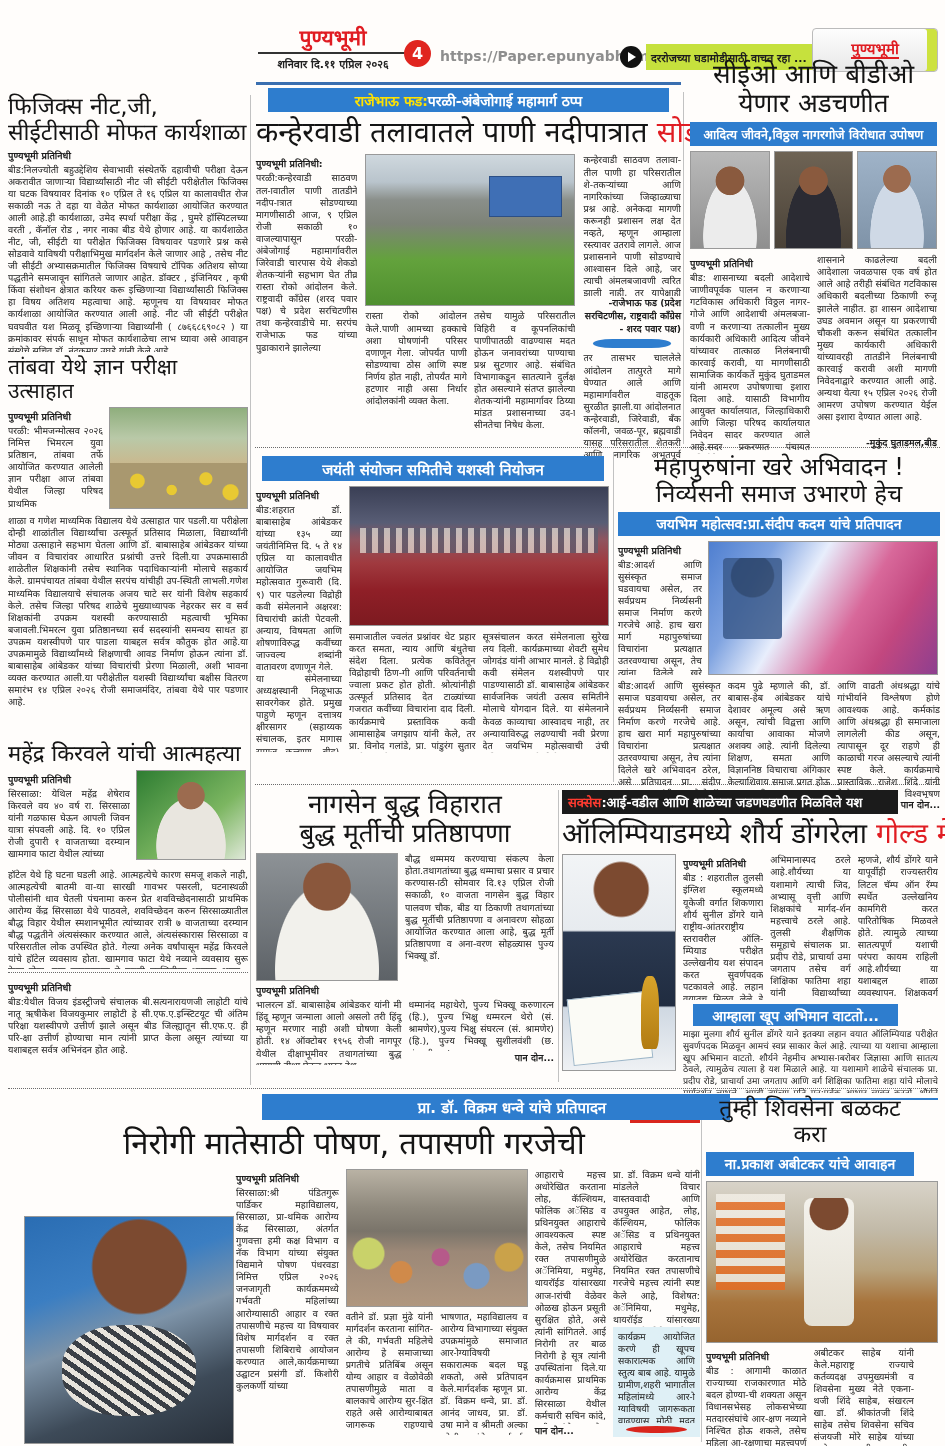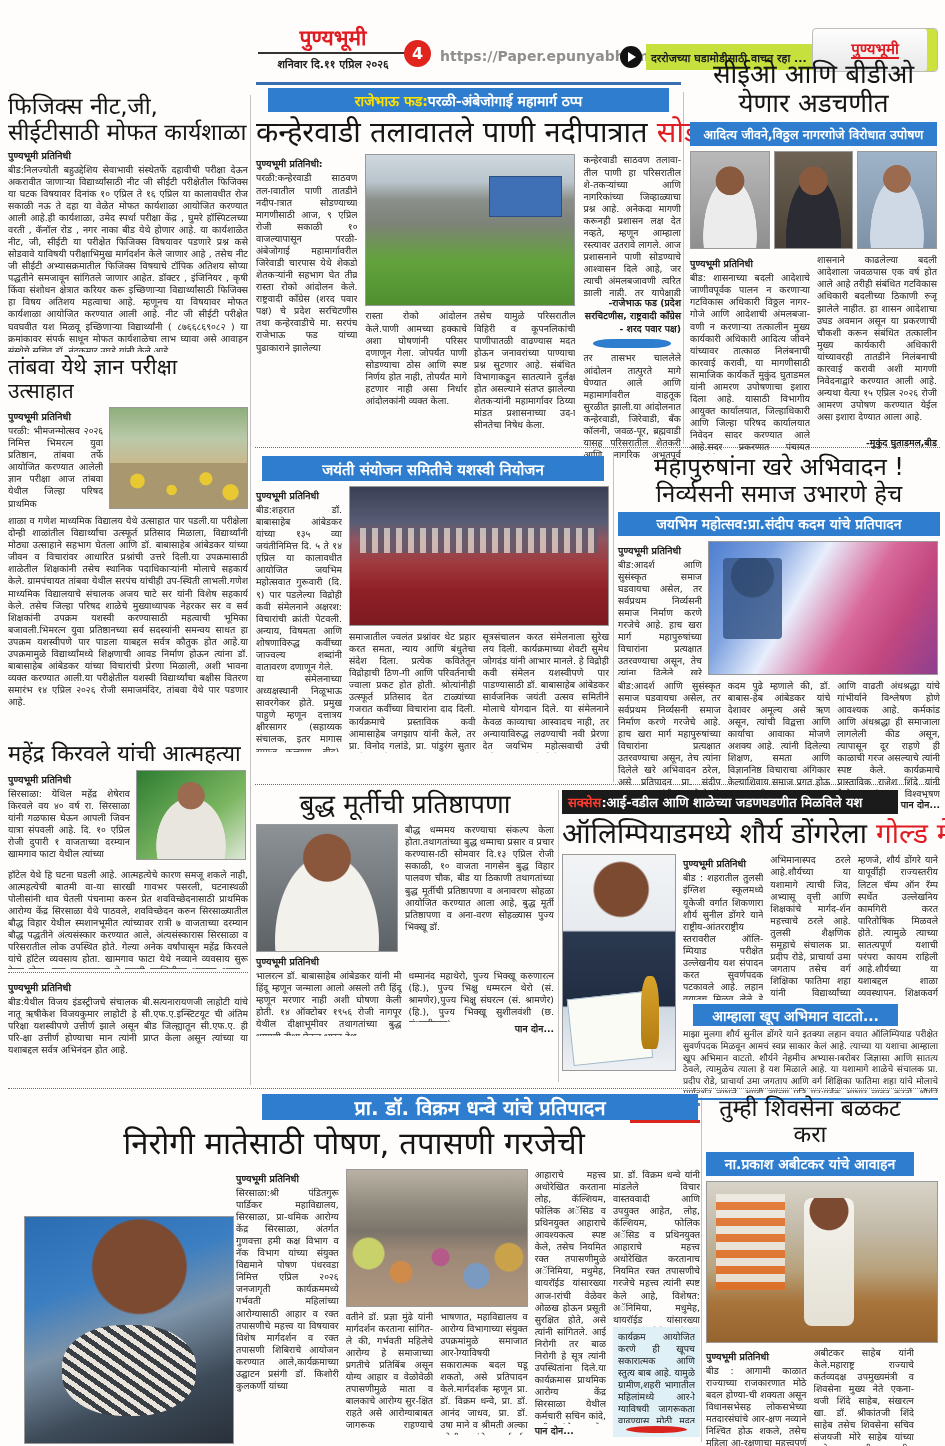--- a/index.html
+++ b/index.html
@@ -223,20 +223,21 @@
       <div class="col body" style="height:132px;">कदम पुढे म्हणाले की, डॉ. बाबास-हेब आंबेडकर यांचे देशावर अमूल्य असे ऋण असून, त्यांची विद्वत्ता आणि कार्याचा आवाका मोजणे अशक्य आहे. त्यांनी दिलेल्या शिक्षण, समता आणि विज्ञाननिष्ठ विचाराचा अंगिकार केल्याशिवाय समाज प्रगत होऊ शकत नाही. आजच्या काळात माध्यमांची भूमिका, समाजावर होणारा परिणाम</div>
       <div class="col">
         <div class="body" style="height:118px;">आणि वाढती अंधश्रद्धा यांचे गांभीर्याने विश्लेषण होणे आवश्यक आहे. कर्मकांड आणि अंधश्रद्धा ही समाजाला लागलेली कीड असून, त्यापासून दूर राहणे ही काळाची गरज असल्याचे त्यांनी स्पष्ट केले. कार्यक्रमाचे प्रास्ताविक राजेश शिंदे यांनी केले, सूत्रसंचालन विश्वभूषण सोनवणे,प्रसिद्ध निवेदक महादेव इनकर</div>
         <div class="pan" style="text-align:right;font-size:9.3px;">पान दोन...</div>
       </div>
     </div>
   </div>
 
   <div class="art" style="left:256px;top:790px;width:298px;height:292px;">
     <div class="hl center" style="font-size:26px;">
+      <div>नागसेन बुद्ध विहारात</div>
       <div>बुद्ध मूर्तीची प्रतिष्ठापणा</div>
     </div>
     <div style="display:flex;gap:7px;margin-top:5px;">
       <div class="photo ph-pappu" style="width:140px;height:126px;"></div>
       <div class="body" style="flex:1;height:126px;">बौद्ध धम्ममय करण्याचा संकल्प केला होता.तथागतांच्या बुद्ध धम्माचा प्रसार व प्रचार करण्यास-ाठी सोमवार दि.१३ एप्रिल रोजी सकाळी, १० वाजता नागसेन बुद्ध विहार पालवण चौक, बीड या ठिकाणी तथागतांच्या बुद्ध मूर्तीची प्रतिष्ठापणा व अनावरण सोहळा आयोजित करण्यात आला आहे, बुद्ध मूर्ती प्रतिष्ठापणा व अना-वरण सोहळ्यास पुज्य भिक्खू डॉ.</div>
     </div>
     <div class="byline">पुण्यभूमी प्रतिनिधी</div>
     <div class="cols">
       <div class="col body" style="height:66px;">भालरत्न डॉ. बाबासाहेब आंबेडकर यांनी मी हिंदू म्हणून जन्माला आलो असलो तरी हिंदू म्हणून मरणार नाही अशी घोषणा केली होती. १४ ऑक्टोबर १९५६ रोजी नागपूर येथील दीक्षाभूमीवर तथागतांच्या बुद्ध धम्माची दीक्षा घेऊन भारत देश</div>
       <div class="col">
@@ -272,21 +273,21 @@
         <div class="body" style="height:64px;margin-top:3px;font-size:9px;">माझा मुलगा शौर्य सुनील डोंगरे याने इतक्या लहान वयात ऑलिम्पियाड परीक्षेत सुवर्णपदक मिळवून आमचं स्वप्न साकार केलं आहे. त्याच्या या यशाचा आम्हाला खूप अभिमान वाटतो. शौर्यने नेहमीच अभ्यास-ाबरोबर जिज्ञासा आणि सातत्य ठेवले, त्यामुळेच त्याला हे यश मिळाले आहे. या यशामागे शाळेचे संचालक प्रा. प्रदीप रोडे, प्राचार्या उमा जगताप आणि वर्ग शिक्षिका फातिमा शहा यांचे मोलाचे मार्गदर्शन लाभले. आम्ही त्यांच्या प्रति मन:पूर्वक आभार व्यक्त करतो. शौर्यने पुढेही असेच यश मिळवत राहावे आणि मोठं नाव कमवावे, हीच आमची अपेक्षा आहे.</div>
         <div class="quote-line-end">
             <div class="dot"></div>
             <div class="ln"></div>
           </div>
       </div>
     </div>
   </div>
 
   <div class="art" style="left:8px;top:1094px;width:692px;height:350px;">
-    <div class="banner blue" style="height:26px;font-size:20px;margin-left:254px;width:436px;">प्रा. डॉ. विक्रम धन्वे यांचे प्रतिपादन</div>
+    <div class="banner blue" style="height:26px;font-size:15px;margin-left:254px;width:436px;padding-left:32px;">प्रा. डॉ. विक्रम धन्वे यांचे प्रतिपादन</div>
     <div class="hl center" style="font-size:31px;margin-top:6px;">निरोगी मातेसाठी पोषण, तपासणी गरजेची</div>
     <div style="display:flex;gap:7px;margin-top:8px;margin-left:228px;">
       <div style="width:118px;">
         <div class="byline">पुण्यभूमी प्रतिनिधी</div>
         <div class="body" style="height:250px;">सिरसाळा:श्री पंडितगुरू पार्डिकर महाविद्यालय, सिरसाळा, प्रा-थमिक आरोग्य केंद्र सिरसाळा, अंतर्गत गुणवत्ता हमी कक्ष विभाग व नॅक विभाग यांच्या संयुक्त विद्यमाने पोषण पंधरवडा निमित्त एप्रिल २०२६  जनजागृती कार्यक्रममध्ये गर्भवती महिलांच्या आरोग्यासाठी आहार व रक्त तपासणीचे महत्त्व या विषयावर विशेष मार्गदर्शन व रक्त तपासणी शिबिराचे आयोजन करण्यात आले,कार्यक्रमाच्या उद्घाटन प्रसंगी डॉ. किशोरी कुलकर्णी यांच्या</div>
       </div>
       <div style="width:182px;">
         <div class="photo ph-crowd2" style="width:180px;height:136px;"></div>
         <div class="cols" style="margin-top:4px;">
           <div class="col body" style="height:124px;">वतीने डॉ. प्रज्ञा मुंढे यांनी मार्गदर्शन करताना सांगित-ले की, गर्भवती महिलेचे आरोग्य हे समाजाच्या प्रगतीचे प्रतिबिंब असून योग्य आहार व वेळोवेळी तपासणीमुळे माता व बालकाचे आरोग्य सुर-क्षित राहते असे आरोग्याबाबत जागरूक राहण्याचे आवाहन केले.कार्यक्रमाच्या अध्यक्षस्थानी प्राचार्य डॉ. के. के. पाटील होते. त्यांनी आपल्या अध्यक्षीय</div>

